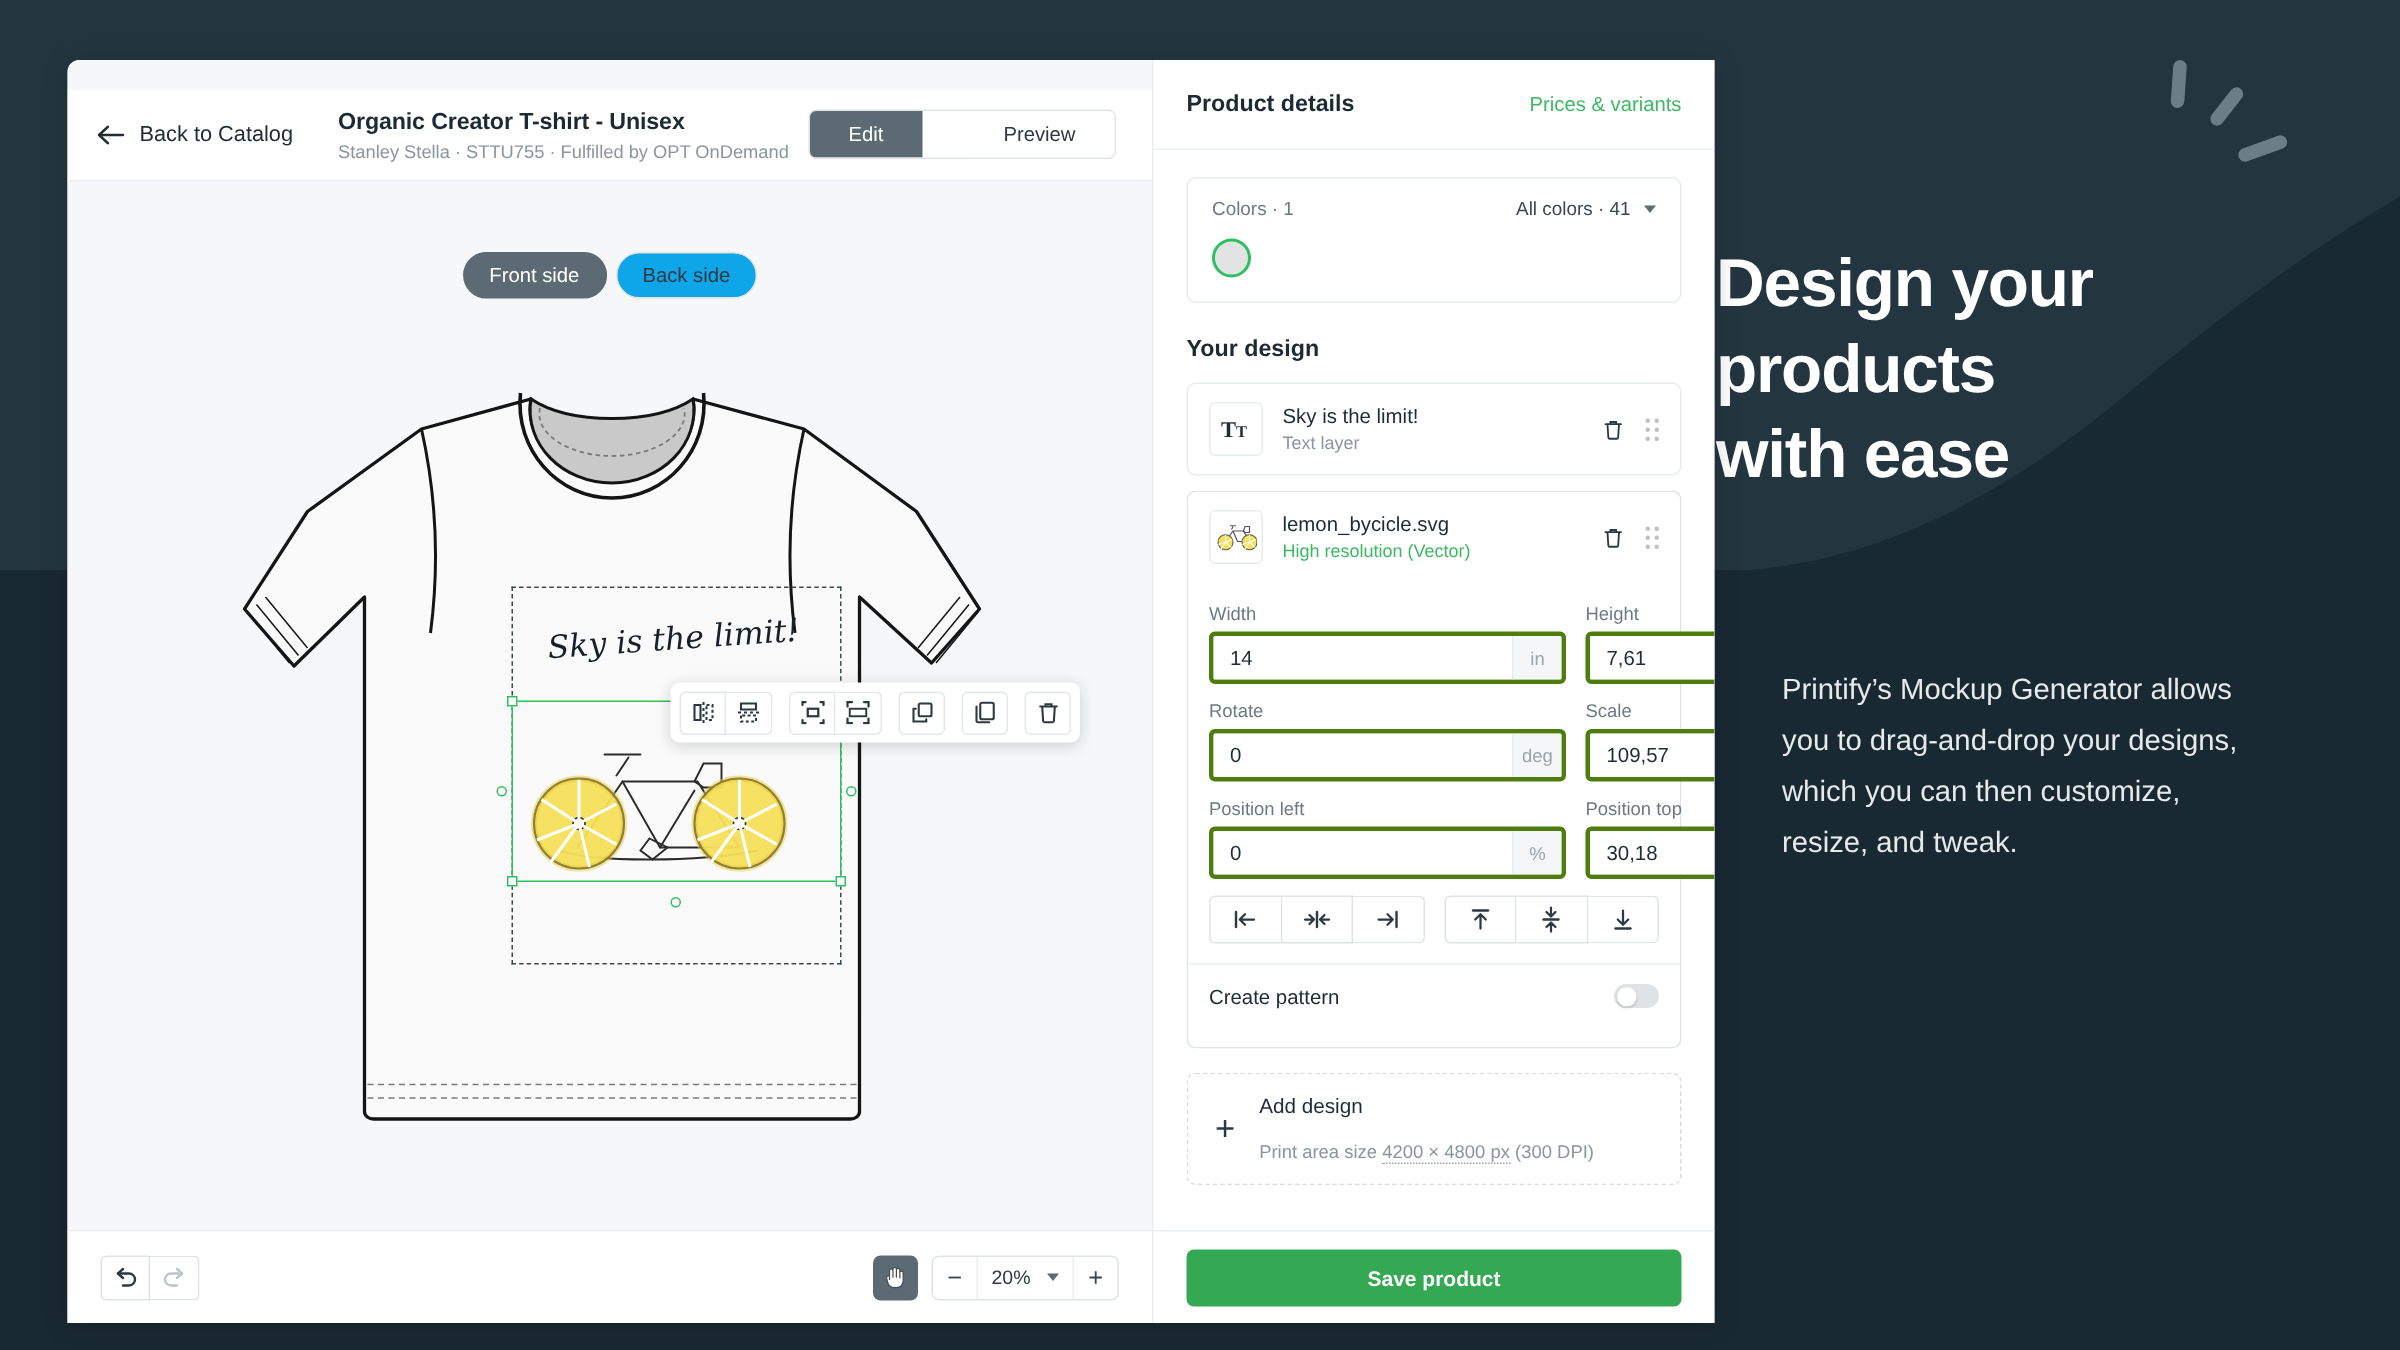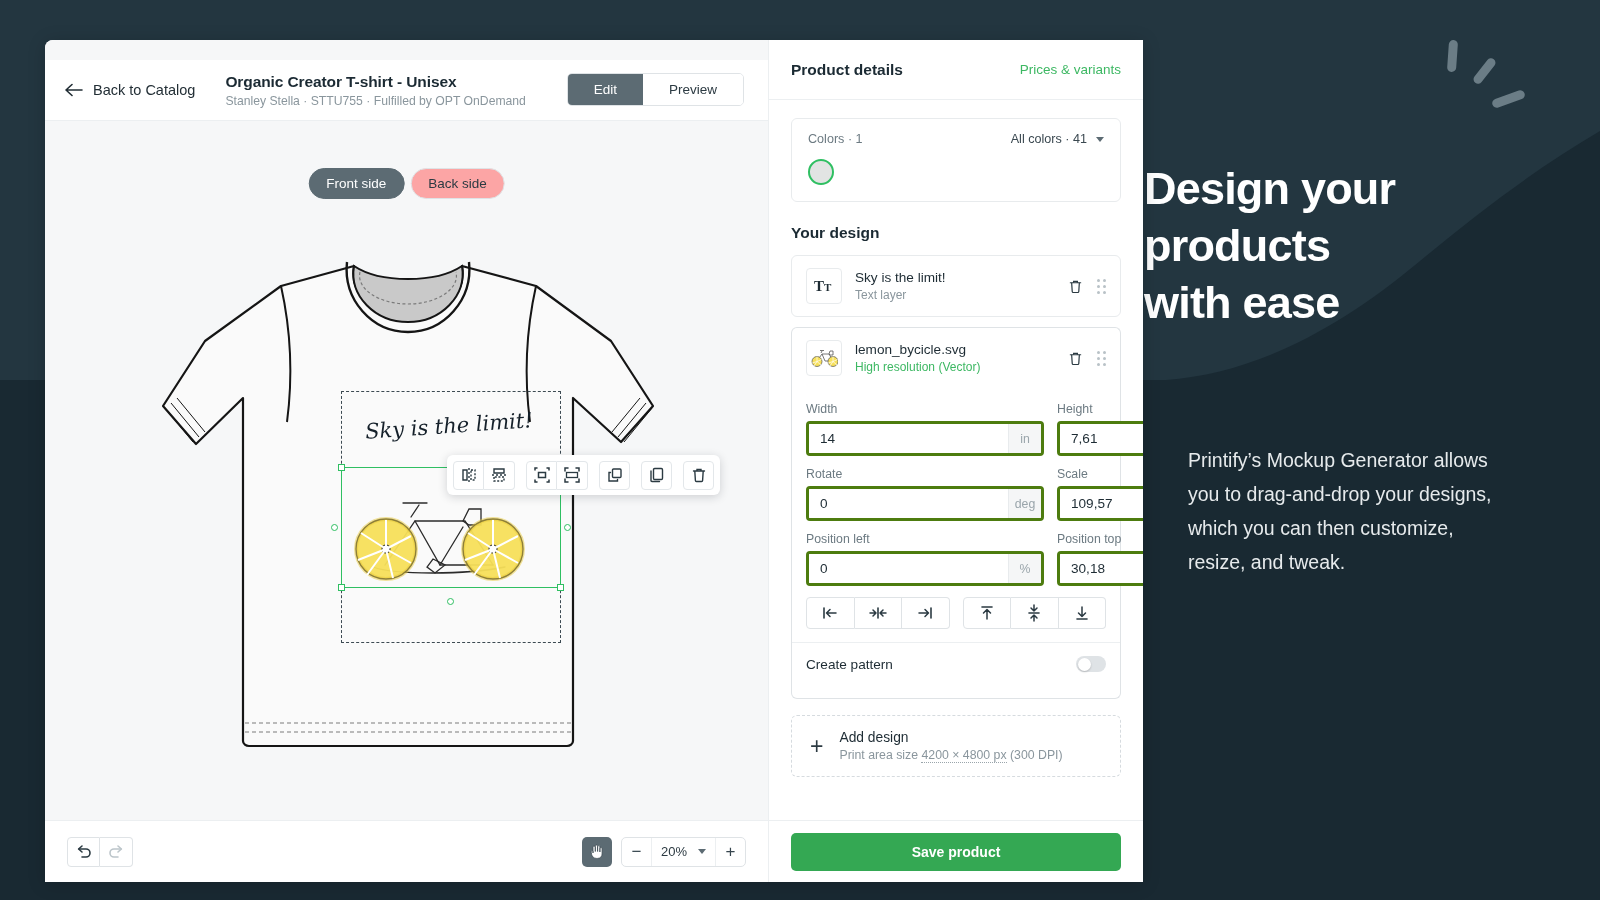--- a/index.html
+++ b/index.html
@@ -55,37 +55,37 @@
   }
   .back { display: flex; align-items: center; gap: 10px; cursor: pointer; }
   .back-arrow { width: 18px; height: 14px; position: relative; flex: 0 0 auto; }
   .back-label { font-size: 14.5px; color: #222e35; }
   .titlebox { margin-left: 30px; }
   .prod-title { font-size: 15.5px; font-weight: 700; color: #1b2a33; letter-spacing: -0.1px; }
   .prod-sub { font-size: 12.2px; color: #8a969d; margin-top: 3px; }
   .seg {
     position: absolute; right: 24px; top: 13px;
     display: flex; border: 1px solid #dfe3e6; border-radius: 5px; overflow: hidden;
-    height: 33px; background: #fff;
+    height: 33px; background: #fff; gap: 28px;
   }
   .seg button {
     border: none; background: #fff; font-family: inherit; font-size: 13.5px;
     color: #2c3a42; padding: 0 26px; cursor: pointer; height: 100%;
   }
   .seg button.active { background: #5c6b73; color: #fff; }
 
   
   .canvas-wrap { flex: 1; position: relative; background: #f6f7f8; border-top: 1px solid #eceff1; }
   .side-toggle {
     position: absolute; left: 50%; transform: translateX(-50%); top: 47px;
     display: flex; gap: 6px; z-index: 6;
   }
   .side-toggle button {
     font-family: inherit; font-size: 13.5px; padding: 7px 17px; border-radius: 18px;
-    border: 1px solid #dfe3e6; background: #fca5a5; color: #2c3a42; cursor: pointer;
+    border: 1px solid #dfe3e6; background: #0ea5e9; color: #2c3a42; cursor: pointer;
   }
   .side-toggle button.active { background: #5c6b73; color: #fff; border-color: #5c6b73; }
 
   .shirt { position: absolute; left: 96px; top: 125px; width: 535px; height: 525px; }
   .shirt svg { width: 100%; height: 100%; display: block; }
 
   
   .printarea {
     position: absolute; left: 296px; top: 270px; width: 220px; height: 252px;
     border: 1.5px dashed #3c4a52;
@@ -221,21 +221,21 @@
   .pattern-lbl { font-size: 13.6px; color: #1e2c34; }
   .toggle { width: 30px; height: 16px; border-radius: 9px; background: #dfe3e6; position: relative; cursor: pointer; }
   .toggle i { position: absolute; width: 13px; height: 13px; border-radius: 50%; background: #fff; top: 1.5px; left: 2px; box-shadow: 0 1px 2px rgba(0,0,0,.2); }
 
   .add-design {
     margin-top: 16px; border: 1.5px dashed #d6dbdf; border-radius: 6px;
     display: flex; align-items: center; gap: 16px; padding: 14px 18px; cursor: pointer;
   }
   .plus-ico { font-size: 23px; color: #2c3a42; line-height: 1; font-weight: 300; }
   .add-title { font-size: 13.8px; color: #1e2c34; }
-  .add-sub { font-size: 12.3px; color: #8a969d; margin-top: 3px; }
+  .add-sub { font-size: 12.3px; color: #8a969d; margin-top: 16px; }
   .dotted-underline { border-bottom: 1px dotted #9aa5ab; }
 
   .panel-foot { flex: 0 0 62px; border-top: 1px solid #eceff1; padding: 0 22px; display: flex; align-items: center; }
   .save-btn {
     width: 100%; height: 38px; background: #34a853; border: none; border-radius: 5px;
     color: #fff; font-family: inherit; font-size: 14px; font-weight: 600; cursor: pointer;
   }
 </style>
 </head>
 <body>

